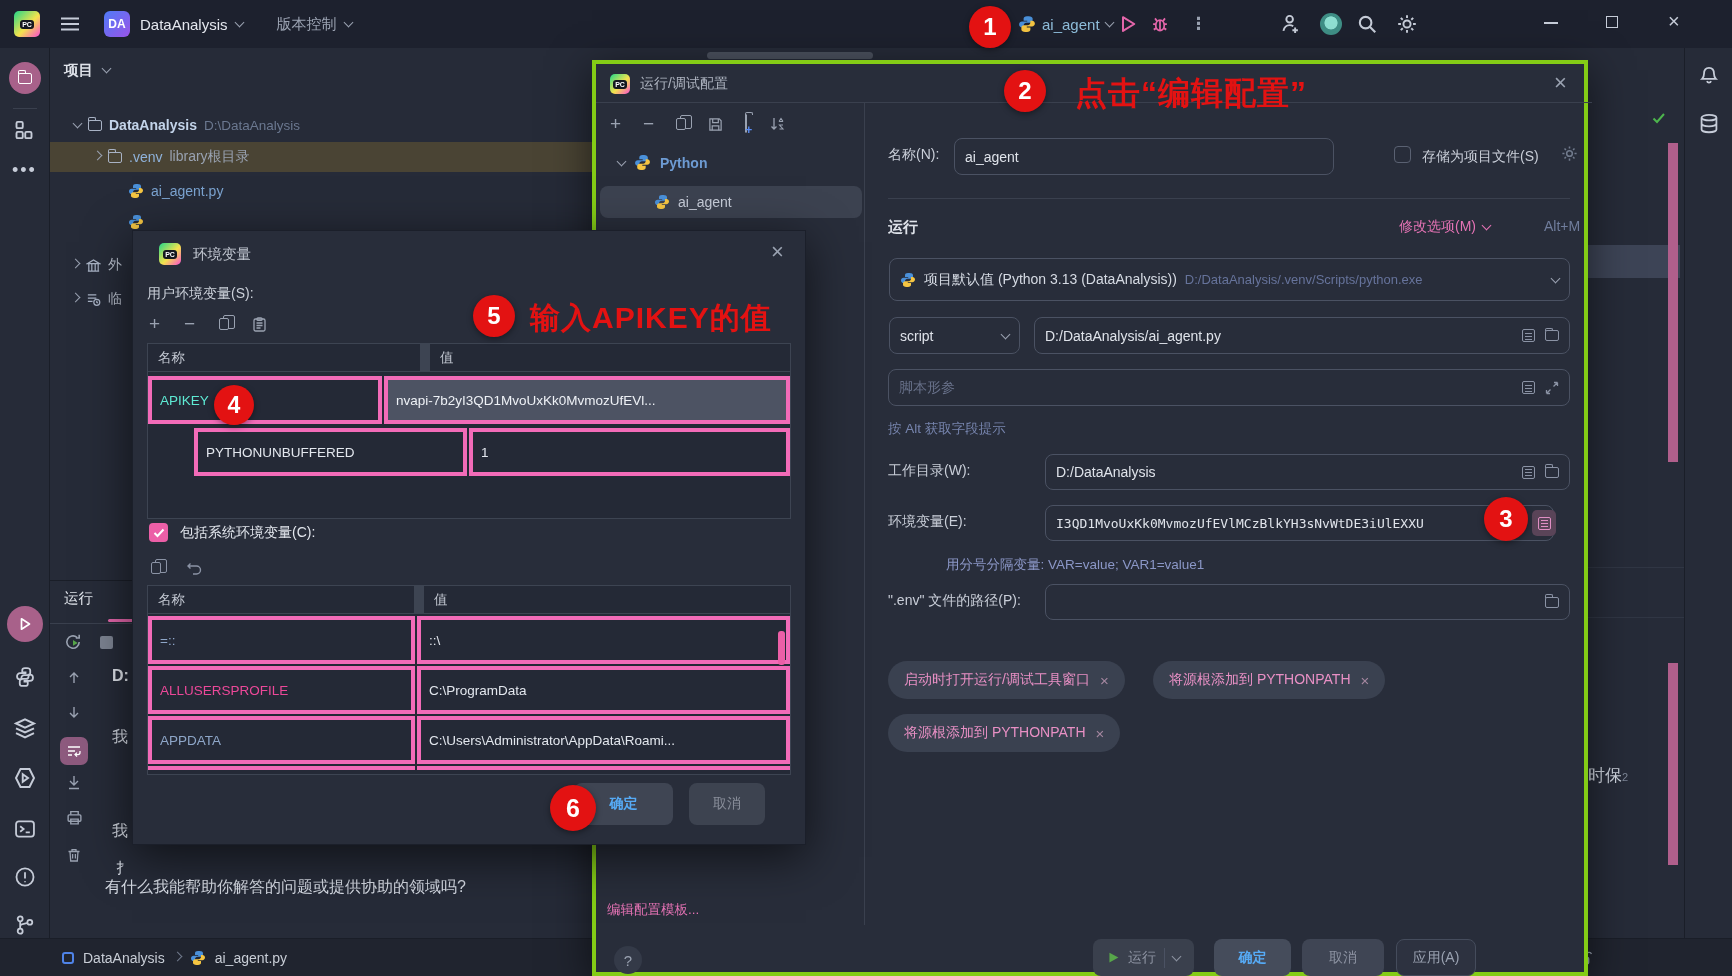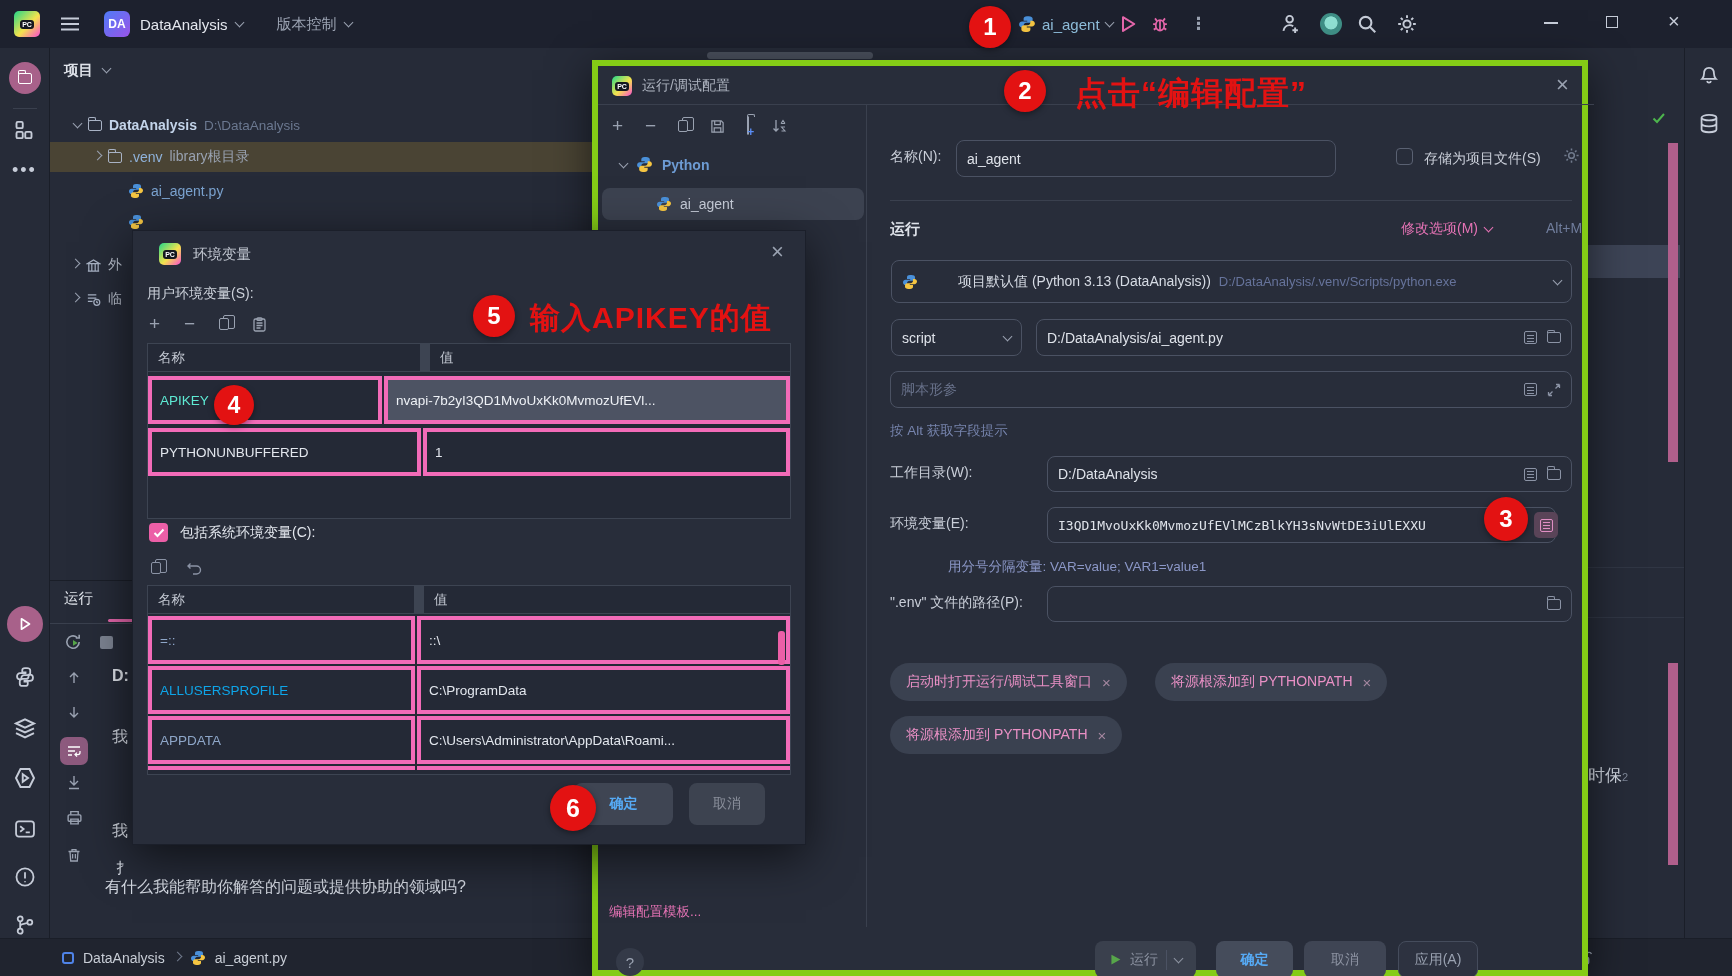--- a/index.html
+++ b/index.html
@@ -323,21 +323,21 @@
   </div>
   <div class="abs flex" style="left:1486px;top:0;height:38px;gap:26px;">
     <span style="font-size:14px;color:#b9bfca;">aAnalysis)</span>
     <svg width="17" height="17" viewBox="0 0 16 16" fill="none" stroke="#9aa2b1" stroke-width="1.3">
         <rect x="3" y="7" width="8" height="6" rx="1.2"></rect>
         <path d="M9 7V4.6a2.4 2.4 0 0 1 4.6-.9"></path>
       </svg>
   </div>
 </div>
 
-<div class="abs" style="left:592px;top:60px;width:996px;height:916px;background:var(--dialog);border:6px solid #84cc16;box-shadow:0 10px 40px rgba(0,0,0,.55);z-index:10;">
+<div class="abs" style="left:592px;top:60px;width:996px;height:916px;background:var(--dialog);border:4px solid #84cc16;box-shadow:0 10px 40px rgba(0,0,0,.55);z-index:10;">
 
   <div class="abs flex" style="left:14px;top:10px;gap:10px;">
     <div class="pybadge" style="width:20px;height:20px;">
         <span>PC</span>
       </div>
     <span style="font-size:14px;color:#aeb4c0;">运行/调试配置</span>
   </div>
   <div class="abs" style="left:958px;top:6px;color:#9aa2b1;font-size:22px;">×</div>
   <div class="abs" style="left:0;top:38px;width:996px;height:1px;background:var(--line);"></div>
 
@@ -389,21 +389,21 @@
     <span>修改选项(M)</span>
     <span class="chev"></span>
   </div>
   <span class="abs" style="left:925px;top:154px;color:#707d9c;font-size:14px;margin-left:23px;">Alt+M</span>
 
   <div class="inputbox" style="left:293px;top:194px;width:681px;height:43px;gap:8px;">
     <svg width="16" height="16" viewBox="0 0 16 16">
         <path d="M8 1C6 1 5 1.9 5 3.2V5h3.2v.8H3.6C2.1 5.8 1 6.9 1 8.4S2.1 11 3.6 11H5V9.3C5 7.9 6.1 6.8 7.5 6.8h3.3c1.2 0 2.2-1 2.2-2.2V3.2C13 1.9 11.6 1 9.6 1H8z" fill="#4a90d9"></path>
         <path d="M8 15c2 0 3-.9 3-2.2V11H7.8v-.8h4.6c1.5 0 2.6-1.1 2.6-2.6S13.9 5 12.4 5H11v1.7C11 8.1 9.9 9.2 8.5 9.2H5.2C4 9.2 3 10.2 3 11.4v1.4C3 14.1 4.4 15 6.4 15H8z" fill="#f5c542"></path>
       </svg>
-    <span style="color:#d6dbe4;margin-left:32px;">项目默认值 (Python 3.13 (DataAnalysis))</span>
+    <span style="color:#d6dbe4;">项目默认值 (Python 3.13 (DataAnalysis))</span>
     <span style="color:#66739b;font-size:13px;">D:/DataAnalysis/.venv/Scripts/python.exe</span>
     <span class="chev" style="margin-left:auto;color:#9aa2b1;"></span>
   </div>
 
   <div class="inputbox" style="left:293px;top:253px;width:131px;height:37px;">
     <span>script</span>
     <span class="chev" style="margin-left:auto;color:#9aa2b1;"></span>
   </div>
   <div class="inputbox" style="left:438px;top:253px;width:536px;height:37px;gap:10px;">
     <span>D:/DataAnalysis/ai_agent.py</span>
@@ -491,21 +491,21 @@
   <div class="envtable" style="left:14px;top:112px;width:644px;height:176px;">
     <div class="hdr">
       <div style="width:272px;">名称</div>
       <div style="width:1px;height:28px;background:#3d4452;"></div>
       <div style="flex:1;">值</div>
     </div>
     <div class="envrow" style="margin-top:4px;">
       <div class="cell" style="width:234px;color:#5eead4;">APIKEY</div>
       <div class="cell" style="flex:1;margin-left:2px;background:var(--cellsel);color:#eef1f6;">nvapi-7b2yI3QD1MvoUxKk0MvmozUfEVl...</div>
     </div>
-    <div class="envrow" style="margin-top:4px;">
+    <div class="envrow" style="margin-top:4px;margin-left:46px;">
       <div class="cell" style="width:273px;color:#e3e7ee;">PYTHONUNBUFFERED</div>
       <div class="cell" style="flex:1;margin-left:2px;color:#e3e7ee;">1</div>
     </div>
   </div>
 
   <div class="abs flex" style="left:16px;top:292px;gap:12px;">
     <span style="width:19px;height:19px;border-radius:4px;background:#ec5fa7;display:flex;align-items:center;justify-content:center;">
       <svg width="12" height="10" viewBox="0 0 12 10">
           <path d="M1.5 5l3 3 6-6.5" fill="none" stroke="#fff" stroke-width="2"></path>
         </svg>
@@ -524,21 +524,21 @@
     <div class="hdr">
       <div style="width:266px;">名称</div>
       <div style="width:1px;height:28px;background:#3d4452;"></div>
       <div style="flex:1;">值</div>
     </div>
     <div class="envrow" style="margin-top:2px;">
       <div class="cell" style="width:267px;color:#8ea6c8;">=::</div>
       <div class="cell" style="flex:1;margin-left:2px;color:#e3e7ee;">::\</div>
     </div>
     <div class="envrow" style="margin-top:2px;">
-      <div class="cell" style="width:267px;color:#0ea5e9;">ALLUSERSPROFILE</div>
+      <div class="cell" style="width:267px;color:#ec4899;">ALLUSERSPROFILE</div>
       <div class="cell" style="flex:1;margin-left:2px;color:#e3e7ee;">C:\ProgramData</div>
     </div>
     <div class="envrow" style="margin-top:2px;">
       <div class="cell" style="width:267px;color:#8ea6c8;">APPDATA</div>
       <div class="cell" style="flex:1;margin-left:2px;color:#e3e7ee;">C:\Users\Administrator\AppData\Roami...</div>
     </div>
     <div style="margin-top:2px;height:6px;display:flex;">
         <div style="width:267px;border-top:4px solid var(--rowpink);"></div>
         <div style="flex:1;margin-left:2px;border-top:4px solid var(--rowpink);"></div>
       </div>

